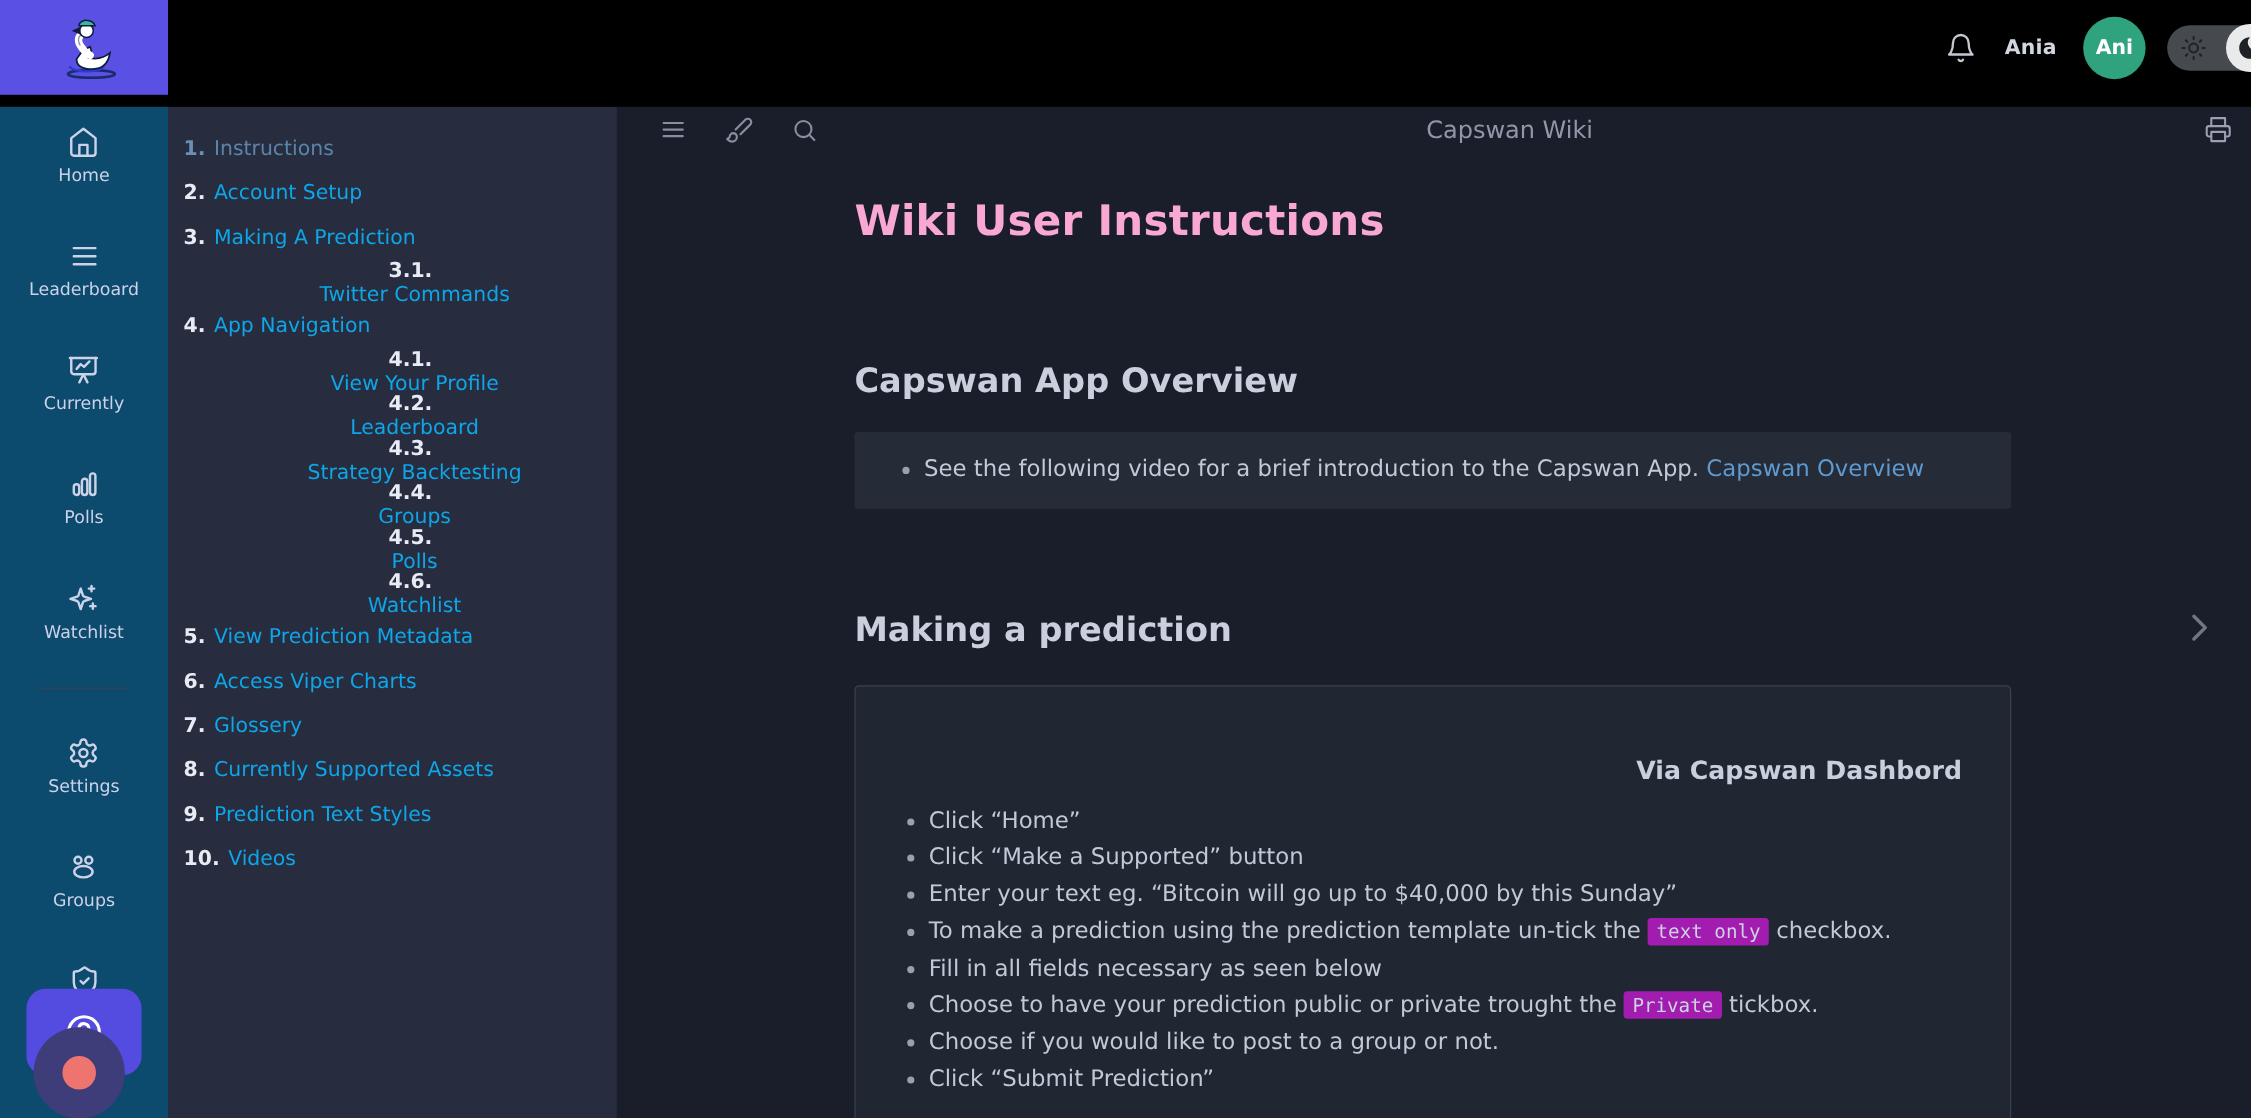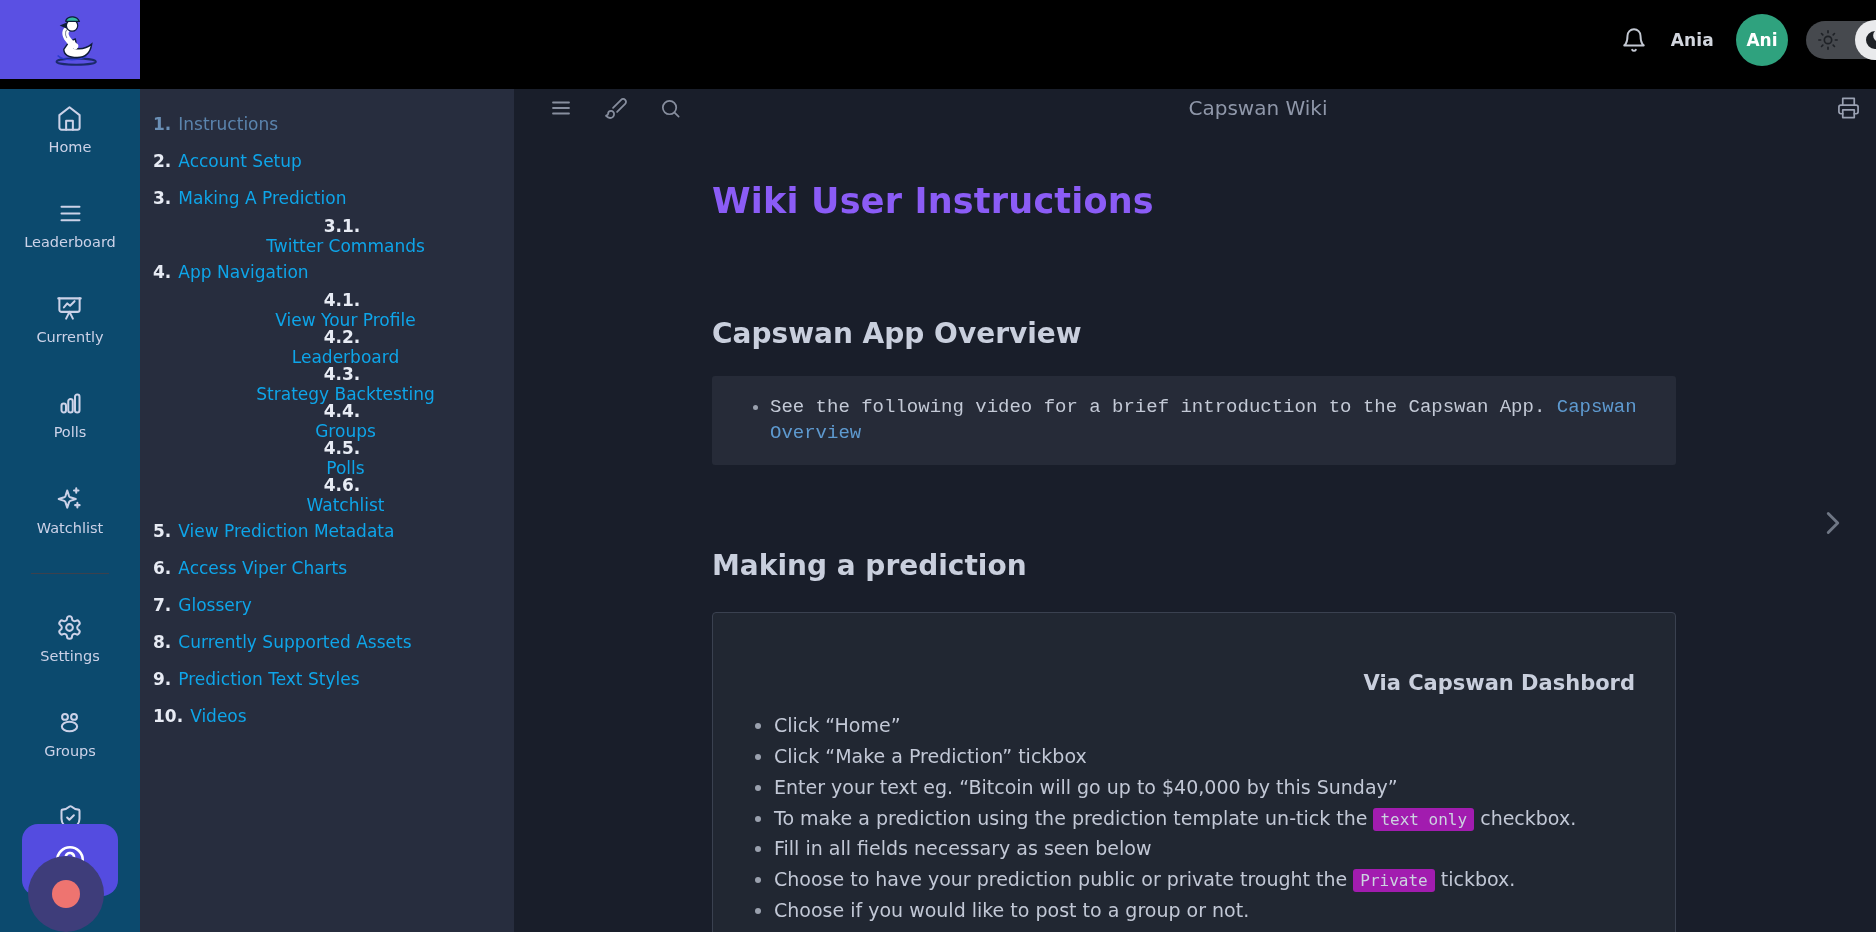--- a/index.html
+++ b/index.html
@@ -47,26 +47,26 @@
   .toc-row.active .toc-label { color:#5b84ad; }
 
   
   .content { position:absolute; top:79px; left:514px; right:0; bottom:0; background:#191e2a; overflow:hidden; }
   .toolbar { position:relative; height:58px; display:flex; align-items:center; padding-left:35px; gap:31px; }
   .tool-btn { color:#878e9e; cursor:pointer; }
   .wiki-title { position:absolute; left:744px; top:50%; transform:translate(-50%,-50%); font-size:20px; color:#8f97a9; }
   .print-btn { position:absolute; right:16px; top:50%; transform:translateY(-50%); color:#9aa1b2; cursor:pointer; }
 
   .page { padding-left:198px; width:1162px; }
-  .page-title { margin-top:44px; font-size:35px; font-weight:bold; color:#8b5cf6; letter-spacing:.2px; }
+  .page-title { margin-top:28px; font-size:35px; font-weight:bold; color:#f9a8d4; letter-spacing:.2px; }
   .h2 { font-size:28px; font-weight:bold; color:#c9cfdd; }
   .h2-overview { margin-top:96px; }
   .h2-making { margin-top:84px; }
   .callout { margin-top:26px; width:964px; background:#262b38; border-radius:3px; padding:19px 24px 19px 24px; }
-  .callout ul { list-style:disc; padding-left:34px;font-family:Liberation Mono, monospace; }
+  .callout ul { list-style:disc; padding-left:34px; }
   .callout li { color:#c3c9d6; font-size:19px; line-height:1.35; }
   .callout li::marker { color:#9aa1ae; }
   .link { color:#5e9ad0; text-decoration:none; cursor:pointer; }
   .bigbox { margin-top:30px; width:964px; min-height:420px; background:#212732; border:1px solid #3a4150; border-radius:4px;
             padding:58px 40px 60px 42px; }
   .h3 { font-size:21px; font-weight:bold; color:#c9cfdd;text-align:right; }
   .bigbox ul { list-style:disc; padding-left:19px; margin-top:18px; }
   .bigbox li { color:#c2c8d6; font-size:19px; line-height:1.33; margin-bottom:5.5px; }
   .bigbox li::marker { color:#9aa1ae; }
   .code { font-family:"DejaVu Sans Mono","Liberation Mono",monospace; font-size:16px; background:#a21caf; color:#ccd3e0;
@@ -336,21 +336,21 @@
         <li><span>See the following video for a brief introduction to the Capswan App. </span><a class="link">Capswan Overview</a></li>
       </ul>
     </div>
 
     <h2 class="h2 h2-making">Making a prediction</h2>
 
     <div class="bigbox">
       <h3 class="h3">Via Capswan Dashbord</h3>
       <ul id="dash-bullets">
           <li><span>Click “Home”</span></li>
-          <li><span>Click “Make a Prediction” tickbox</span></li>
+          <li><span>Click “Make a Supported” button</span></li>
           <li><span>Enter your text eg. “Bitcoin will go up to $40,000 by this Sunday”</span></li>
           <li><span>To make a prediction using the prediction template un-tick the </span><code class="code">text only</code><span> checkbox.</span></li>
           <li><span>Fill in all fields necessary as seen below</span></li>
           <li><span>Choose to have your prediction public or private trought the </span><code class="code">Private</code><span> tickbox.</span></li>
           <li><span>Choose if you would like to post to a group or not.</span></li>
           <li><span>Click “Submit Prediction”</span></li>
         </ul>
     </div>
   </div>
 

